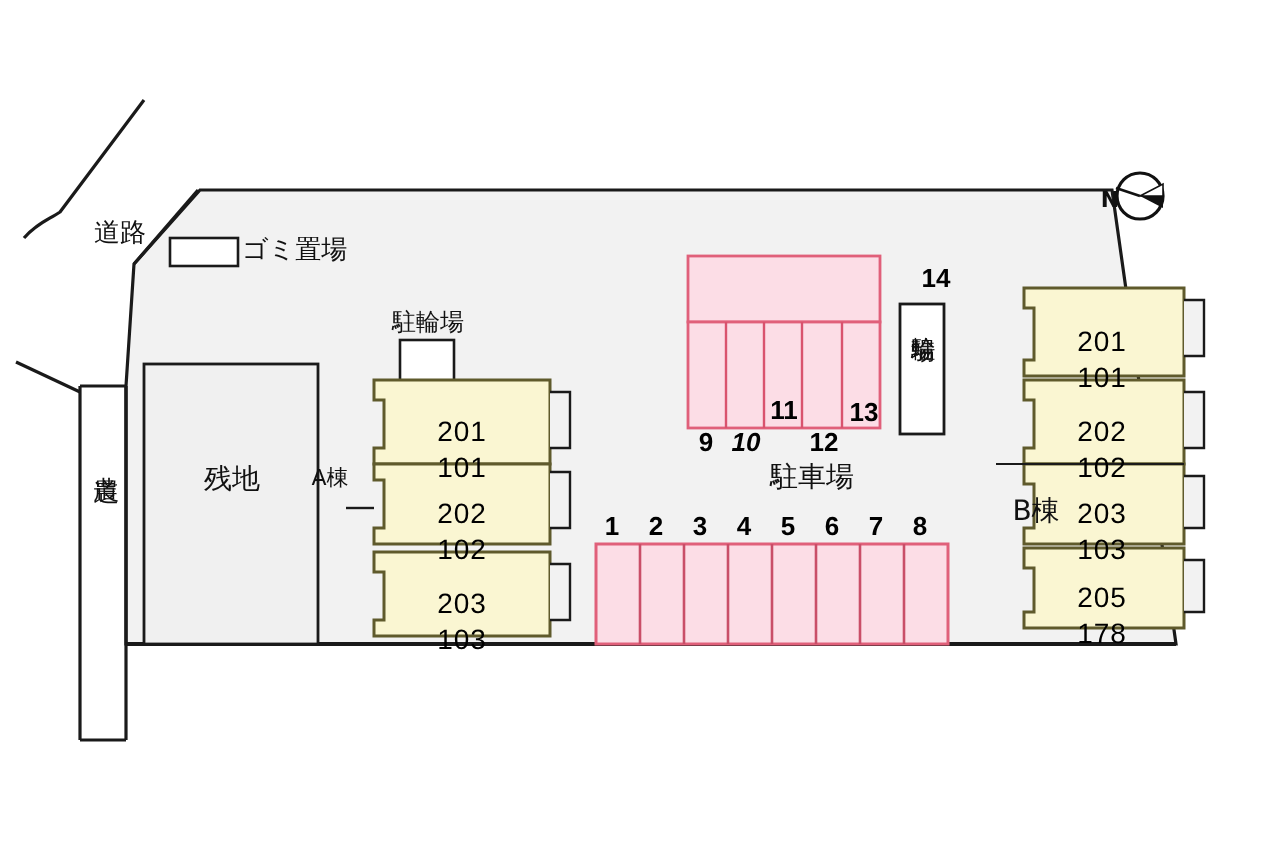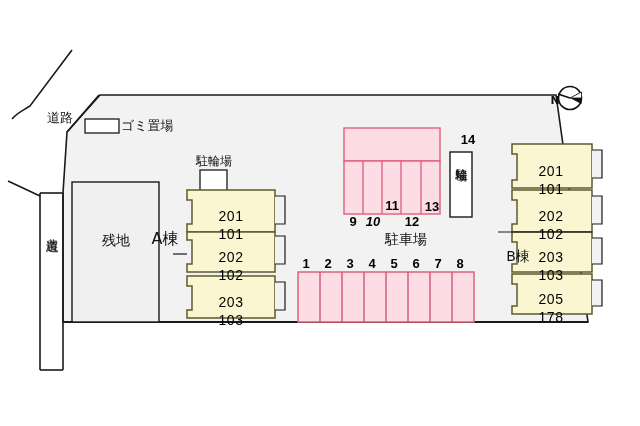--- a/index.html
+++ b/index.html
@@ -139,21 +139,21 @@
   
   <div class="lbl jp ctr" style="left:116px;top:240px;font-size:14px;">残地</div>
 
   
   <div class="lbl jp ctr" style="left:214px;top:161px;font-size:12px;">駐輪場</div>
 
   
   <div class="lbl jp vtext" style="left:455px;top:158px;font-size:12px;">駐輪場</div>
 
   
-  <div class="lbl jp ctr" style="left:165px;top:239px;font-size:16px;">A棟</div>
+  <div class="lbl jp ctr" style="left:165px;top:239px;font-size:11px;">A棟</div>
 
   
   <div class="lbl jp ctr" style="left:518px;top:232px;font-size:14px;margin-top:24px;">B棟</div>
 
   
   <div class="lbl jp ctr" style="left:406px;top:239px;font-size:14px;">駐車場</div>
 
   
   <div class="unit-num" style="left:231px;top:211px;">
     <div>201</div>

